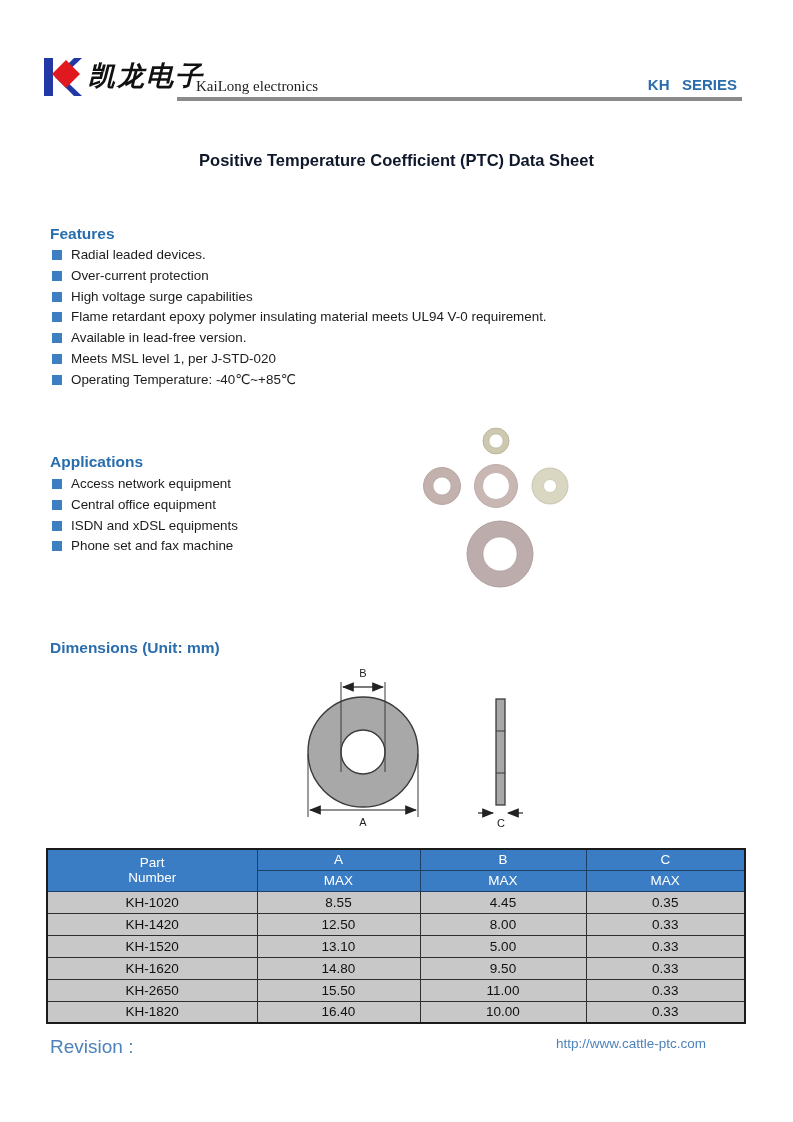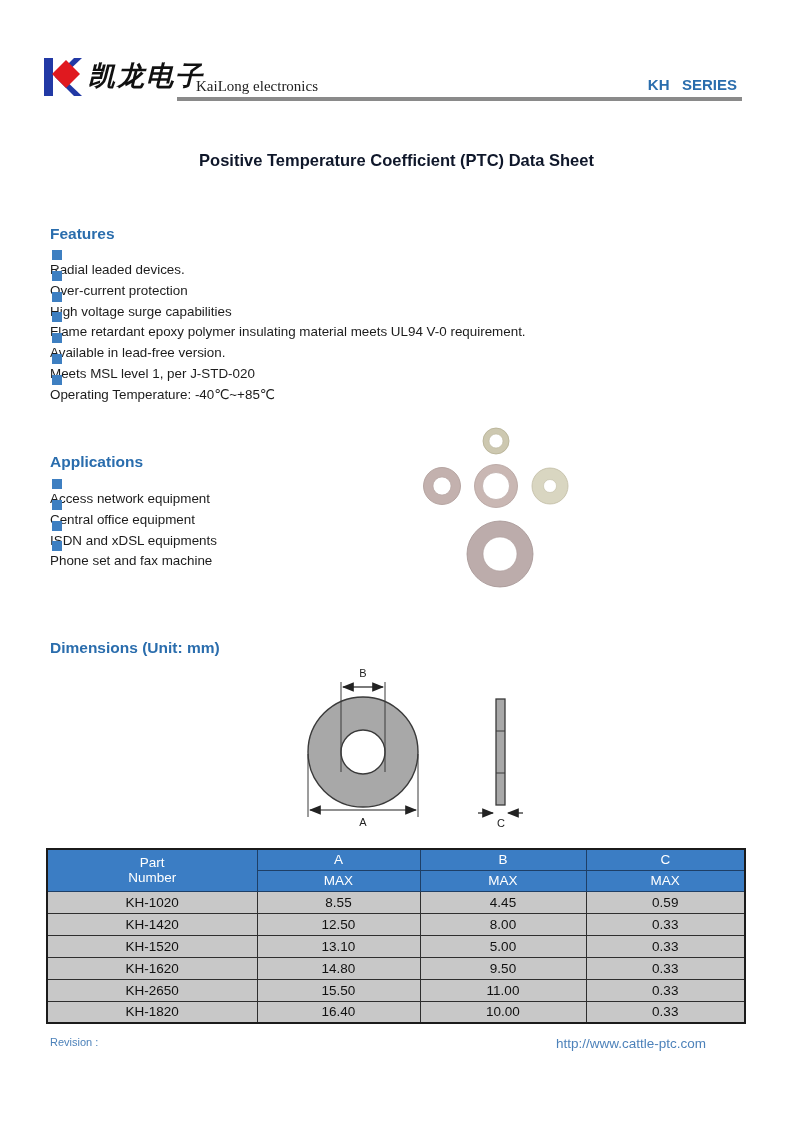--- a/index.html
+++ b/index.html
@@ -42,21 +42,21 @@
     position:absolute; left:50px;
     font-size:15.5px; font-weight:bold; color:#2a6dad;
   }
   #features-heading { top:225px; }
   #applications-heading { top:453px; }
   #dimensions-heading { top:639px; }
 
   .bullet-list { position:absolute; left:50px; }
   #features-list { top:245px; }
   #applications-list { top:474px; }
-  .bullet-item { display:flex; align-items:flex-start; height:20.8px;flex-direction:column; }
+  .bullet-item { display:flex; align-items:flex-start; height:20.8px; }
   .bullet {
     width:10px; height:10px; background:#3e7fc1;
     margin:5px 9px 0 2px; flex:none;
   }
   .bullet-text { font-size:13.4px; color:#1c1c1c; line-height:20.8px; white-space:pre; }
 
   
   .product-photo { position:absolute; left:415px; top:424px; }
   .dim-diagram  { position:absolute; left:280px; top:662px; }
 
@@ -75,21 +75,21 @@
     background:#3b7dc4; color:#ffffff; border-color:#1e3f66;
     height:21px; font-size:13.5px;
   }
   .spec-table tbody td { background:#c8c8c8; height:22px;margin-left:39px; }
   .part-col { width:210px; } .a-col { width:163px; }
   .b-col { width:166px; } .c-col { width:159px; }
 
   
   .footer-revision {
     position:absolute; left:50px; top:1036px;
-    font-size:11px; color:#4d82ba; white-space:pre;
+    font-size:19px; color:#4d82ba; white-space:pre;
   }
   .footer-url {
     position:absolute; right:87px; top:1036px;
     font-size:13.5px; color:#4d82ba; text-decoration:none;
   }
 </style>
 </head>
 <body>
 
 <div class="page">
@@ -232,21 +232,21 @@
         <th>MAX</th>
         <th>MAX</th>
         <th>MAX</th>
       </tr>
     </thead>
     <tbody>
       <tr>
         <td>KH-1020</td>
         <td>8.55</td>
         <td>4.45</td>
-        <td>0.59</td>
+        <td>0.35</td>
       </tr>
       <tr>
         <td>KH-1420</td>
         <td>12.50</td>
         <td>8.00</td>
         <td>0.33</td>
       </tr>
       <tr>
         <td>KH-1520</td>
         <td>13.10</td>

